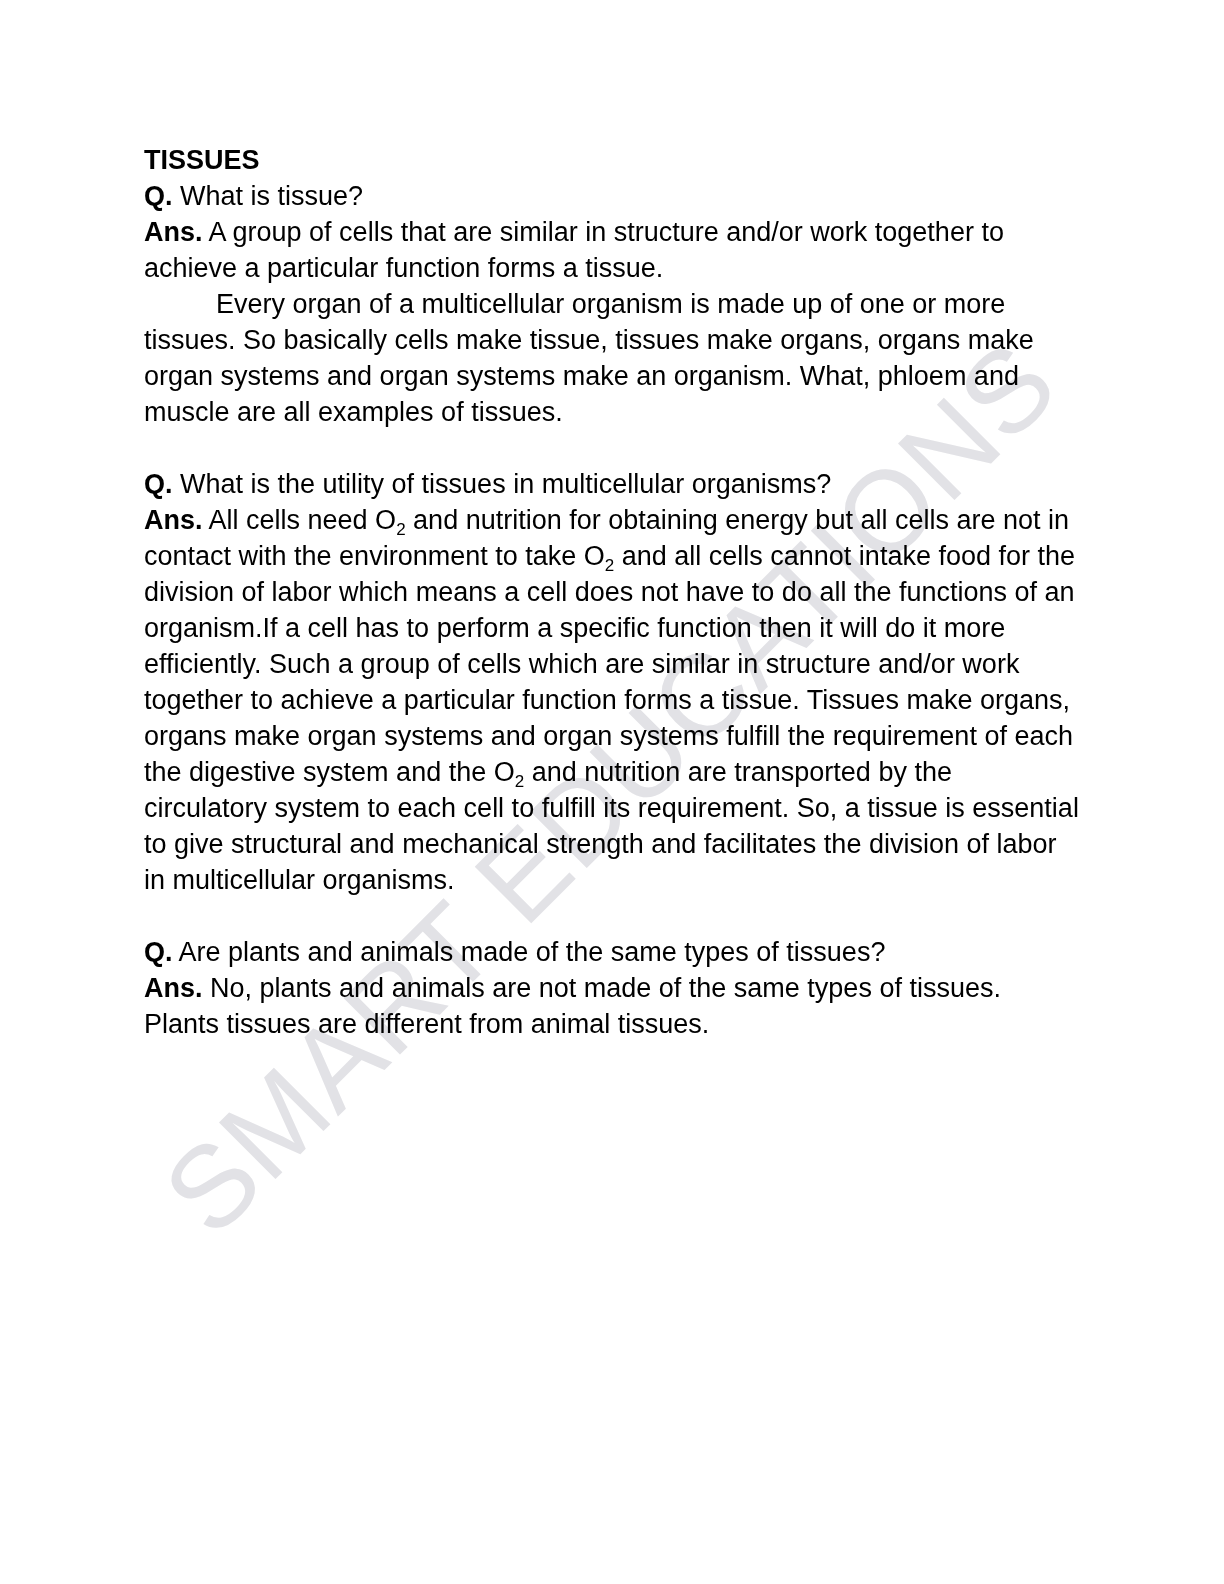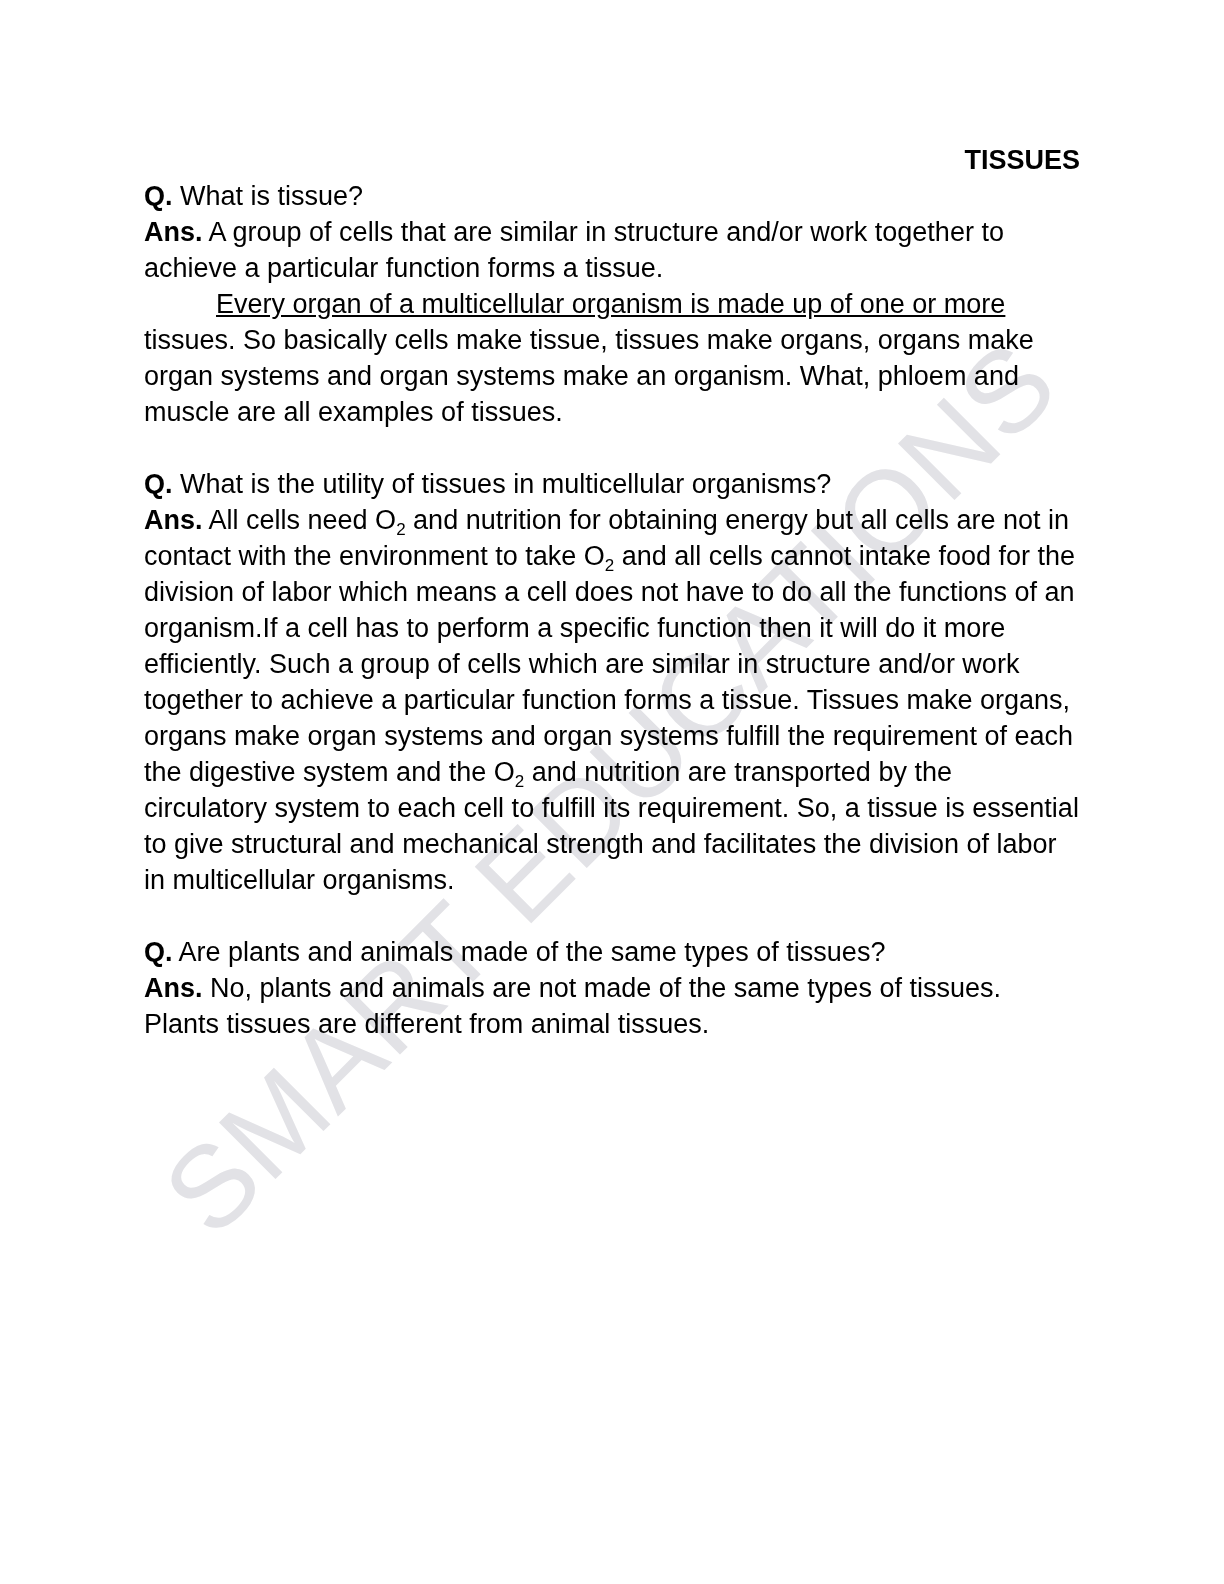--- a/index.html
+++ b/index.html
@@ -32,30 +32,30 @@
     top: 142px;
     width: 936px;
     font-size: 27px;
     line-height: 36px;
     z-index: 1;
   }
 
   .title-line {
     height: 36px;
     font-weight: bold;
-    text-align: right;
+    text-align: left;
     white-space: nowrap;
   }
 
   .line {
     height: 36px;
     white-space: nowrap;
   }
 
-  .line.indent { padding-left: 72px; text-decoration: underline; }
+  .line.indent { padding-left: 72px; }
 
   .line b { font-weight: bold; }
 
   .sub {
     font-size: 17px;
     position: relative;
     top: 6px;
   }
 </style>
 </head>

